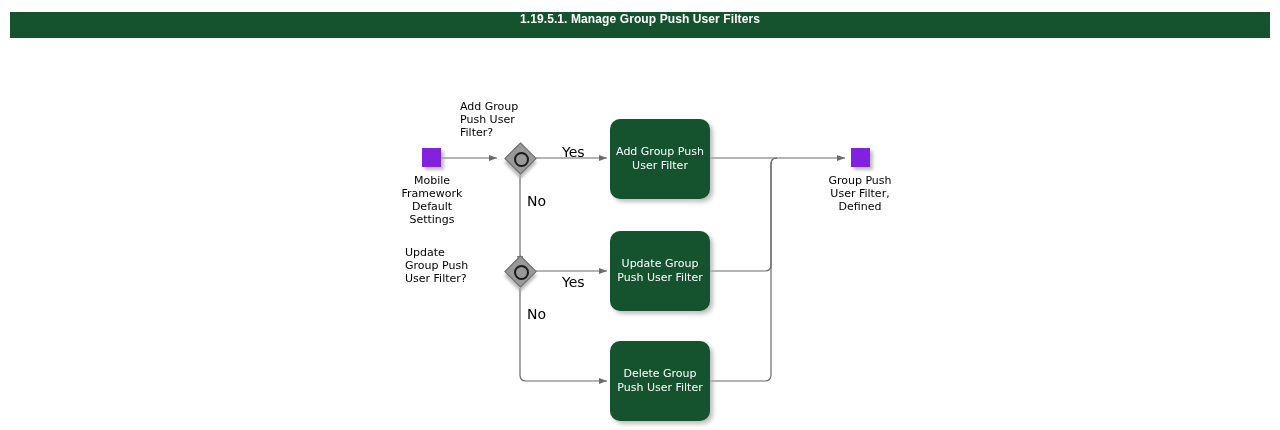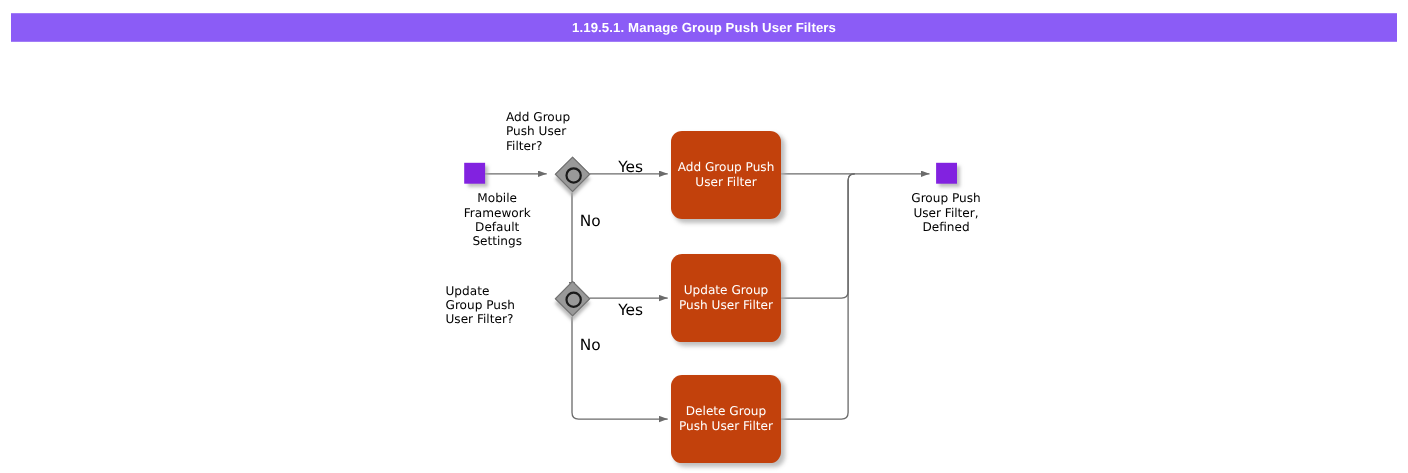--- a/index.html
+++ b/index.html
@@ -15,23 +15,23 @@
     font-family: "DejaVu Sans", sans-serif;
   }
 
   
   #title-banner {
     position: absolute;
     left: 10px;
     top: 12px;
     width: 1260px;
     height: 26px;
-    background: #8b5cf6;
+    background: #14532d;
     display: flex;
-    align-items: center;
+    align-items: flex-start;
     justify-content: center;
     box-sizing: border-box;
   }
   #title-banner .title-text {
     color: #ffffff;
     font-family: "Liberation Sans", sans-serif;
     font-size: 12px;
     font-weight: bold;
     letter-spacing: 0.1px;
     white-space: nowrap;
@@ -107,21 +107,21 @@
     line-height: 13px;
     color: #000000;
     white-space: pre-line;
   }
 
   
   .task {
     position: absolute;
     width: 100px;
     height: 80px;
-    background: #c2410c;
+    background: #14532d;
     border-radius: 10px;
     box-shadow: 3px 3px 4px rgba(175,175,175,0.8);
     display: flex;
     align-items: center;
     justify-content: center;
     box-sizing: border-box;
   }
   .task .task-text {
     color: #ffffff;
     font-family: "DejaVu Sans", sans-serif;
@@ -168,41 +168,41 @@
     <path d="M520,288 L520,375 Q520,381 526,381 L607,381" fill="none" stroke="#6b6b6b" stroke-width="1.2" marker-end="url(#arrow)"></path>
 
     <path d="M710,158 L845,158" fill="none" stroke="#6b6b6b" stroke-width="1.2" marker-end="url(#arrow)"></path>
 
     <path d="M710,271 L765,271 Q771,271 771,265 L771,164 Q771,158 777,158" fill="none" stroke="#6b6b6b" stroke-width="1.2"></path>
 
     <path d="M710,381 L765,381 Q771,381 771,375 L771,164 Q771,158 777,158" fill="none" stroke="#6b6b6b" stroke-width="1.2"></path>
   </svg>
 
   <div class="event-node" style="left:422px; top:148px;"></div>
-  <div class="event-label" style="left:392px; top:174px; width:120px;">Mobile
+  <div class="event-label" style="left:372px; top:174px; width:120px;">Mobile
 Framework
 Default
 Settings</div>
 
   <div class="gateway" style="left:505px; top:143px;">
     <div class="diamond"></div>
     <div class="ring"></div>
   </div>
   <div class="gateway-label" style="left:460px; top:100px; width:120px;">Add Group
 Push User
 Filter?</div>
 
   <div class="flow-label" style="left:562px; top:144px;">Yes</div>
   <div class="flow-label" style="left:527px; top:193px;">No</div>
 
   <div class="gateway" style="left:505px; top:256px;">
     <div class="diamond"></div>
     <div class="ring"></div>
   </div>
-  <div class="gateway-label" style="left:405px; top:258px; width:95px;">Update
+  <div class="gateway-label" style="left:405px; top:246px; width:95px;">Update
 Group Push
 User Filter?</div>
 
   <div class="flow-label" style="left:562px; top:274px;">Yes</div>
   <div class="flow-label" style="left:527px; top:306px;">No</div>
 
   <div class="task" style="left:610px; top:119px;">
     <span class="task-text">Add Group Push
 User Filter</span>
   </div>

